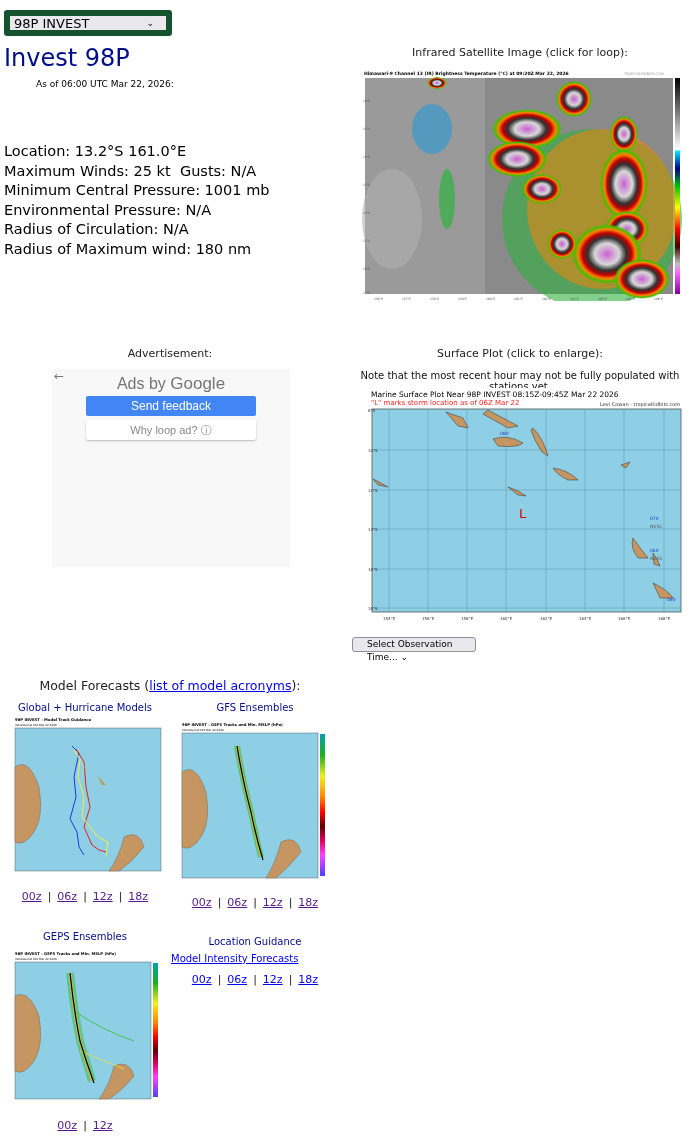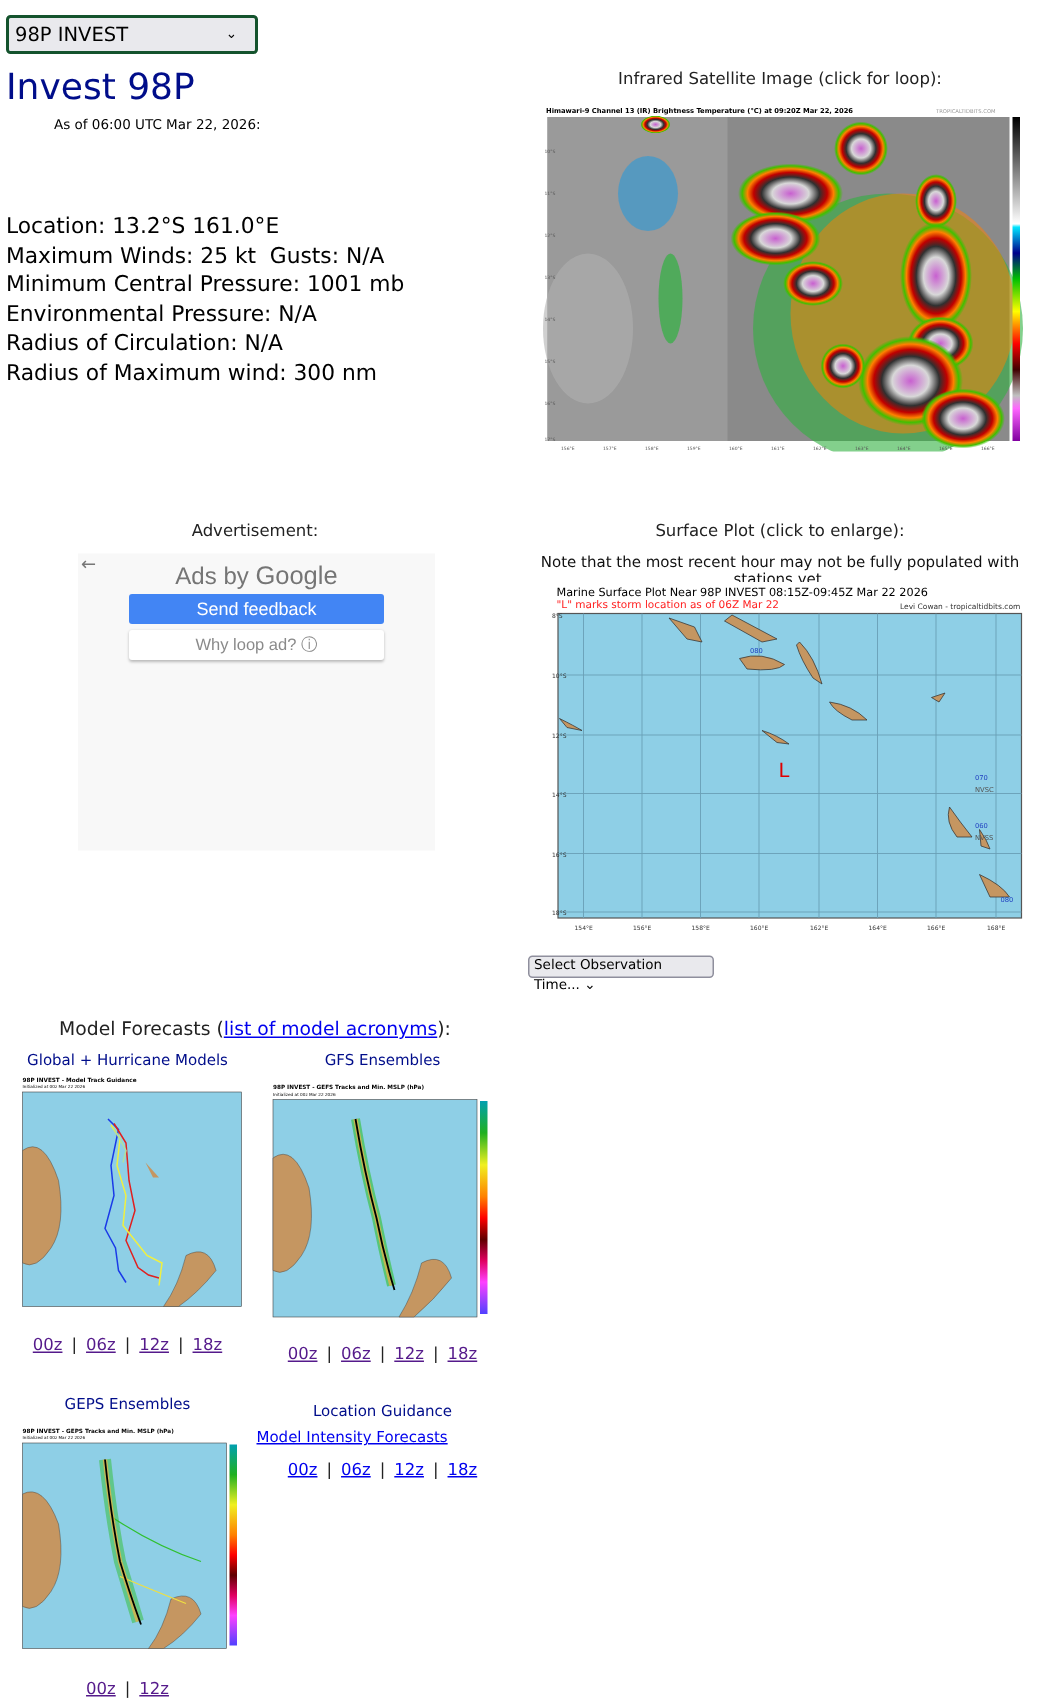--- a/index.html
+++ b/index.html
@@ -5,42 +5,42 @@
   * { box-sizing: border-box; }
   html, body { margin: 0; padding: 0; }
   body {
     width: 700px; height: 1138px; overflow: hidden; background: #ffffff;
     font-family: "DejaVu Sans", sans-serif; color: #000;
     position: relative;
   }
   .abs { position: absolute; }
   .storm-select {
     left: 4px; top: 10px; width: 168px; height: 26px;
-    border: 2px solid #14532d; border-radius: 3px; background: #e9e9ed;
+    border: 6px solid #14532d; border-radius: 3px; background: #e9e9ed;
     font-size: 13px; padding: 3px 4px; display: flex; align-items: center; justify-content: space-between;
     font-family: "DejaVu Sans", sans-serif;
   }
   .storm-select .chev { font-size: 9px; margin-right: 8px; }
   .storm-title { left: 4px; top: 44px; font-size: 24px; color: #000d8a; font-weight: normal; margin: 0; }
   .asof { left: 4px; top: 79px; font-size: 9px; color: #000; margin-left: 32px; }
   .stats { left: 4px; top: 106px; font-size: 14.5px; line-height: 19.5px; margin-top: 36px; }
   .sec-title { font-size: 11px; color: #222; text-align: center; }
   .sat-title { left: 360px; top: 46px; width: 320px; }
   .sat-img { left: 362px; top: 69px; width: 322px; height: 232px; background: #fff; cursor: pointer; }
   .ad-title { left: 45px; top: 347px; width: 250px; }
   .ad-box { left: 52px; top: 369px; width: 238px; height: 198px; background: #f8f8f8; }
   .ad-back { left: 2px; top: 0px; font-size: 12px; color: #777; }
   .ad-brand { left: 0; top: 5px; width: 238px; text-align: center; font-family: "Liberation Sans", sans-serif; font-size: 16px; color: #757575; }
   .ad-brand b { font-weight: normal; font-size: 17px; }
   .ad-feedback { left: 34px; top: 27px; width: 170px; height: 20px; background: #4285f4; color: #ffffff; font-family: "Liberation Sans", sans-serif; font-size: 12px; text-align: center; line-height: 20px; border-radius: 2px; }
   .ad-why { left: 34px; top: 51px; width: 170px; height: 20px; background: #fff; color: #8a8a8a; font-family: "Liberation Sans", sans-serif; font-size: 11px; text-align: center; line-height: 20px; border-radius: 2px; box-shadow: 0 1px 2px rgba(0,0,0,0.25); }
   .surf-title { left: 350px; top: 347px; width: 340px; }
   .surf-note { left: 350px; top: 370px; width: 340px; font-size: 10px; text-align: center; color: #111; }
   .surf-img { left: 368px; top: 388px; width: 317px; height: 236px; background: #fff; cursor: pointer; }
-  .obs-select { left: 352px; top: 637px; width: 124px; height: 15px; border: 1px solid #8f8f9d; border-radius: 3px; background: #e9e9ed; font-size: 9px; padding: 0 3px; line-height: 13px; font-family: "DejaVu Sans", sans-serif; }
+  .obs-select { left: 352px; top: 637px; width: 124px; height: 15px; border: 1px solid #8f8f9d; border-radius: 3px; background: #e9e9ed; font-size: 9px; padding: 0 14px; line-height: 13px; font-family: "DejaVu Sans", sans-serif; }
   .model-title { left: 0; top: 678px; width: 340px; font-size: 12.5px; }
   a, .link { color: #0000ee; text-decoration: underline; cursor: pointer; }
   .sub-title { font-size: 10px; color: #000d8a; text-align: center; }
   .thumb { background: #fff; cursor: pointer; }
   .run-links { font-size: 11px; text-align: center; color: #222; }
   .run-links a { color: #551a8b; }
   .run-links .sep { margin: 0 6px; }
 </style>
 </head>
 <body>
@@ -52,21 +52,21 @@
 
 <h1 class="abs storm-title">Invest 98P</h1>
 <div class="abs asof">As of 06:00 UTC Mar 22, 2026:</div>
 
 <div class="abs stats">
   <div>Location: 13.2°S 161.0°E</div>
   <div style="white-space:pre">Maximum Winds: 25 kt  Gusts: N/A</div>
   <div>Minimum Central Pressure: 1001 mb</div>
   <div>Environmental Pressure: N/A</div>
   <div>Radius of Circulation: N/A</div>
-  <div>Radius of Maximum wind: 300 nm</div>
+  <div>Radius of Maximum wind: 180 nm</div>
 </div>
 
 <div class="abs sec-title sat-title">Infrared Satellite Image (click for loop):</div>
 <div class="abs sat-img">
   <svg width="322" height="232" viewBox="0 0 322 232">
     <defs>
       <linearGradient id="irbar" x1="0" y1="0" x2="0" y2="1">
         <stop offset="0" stop-color="#000"></stop>
         <stop offset="0.33" stop-color="#fff"></stop>
         <stop offset="0.34" stop-color="#00e5ff"></stop>

